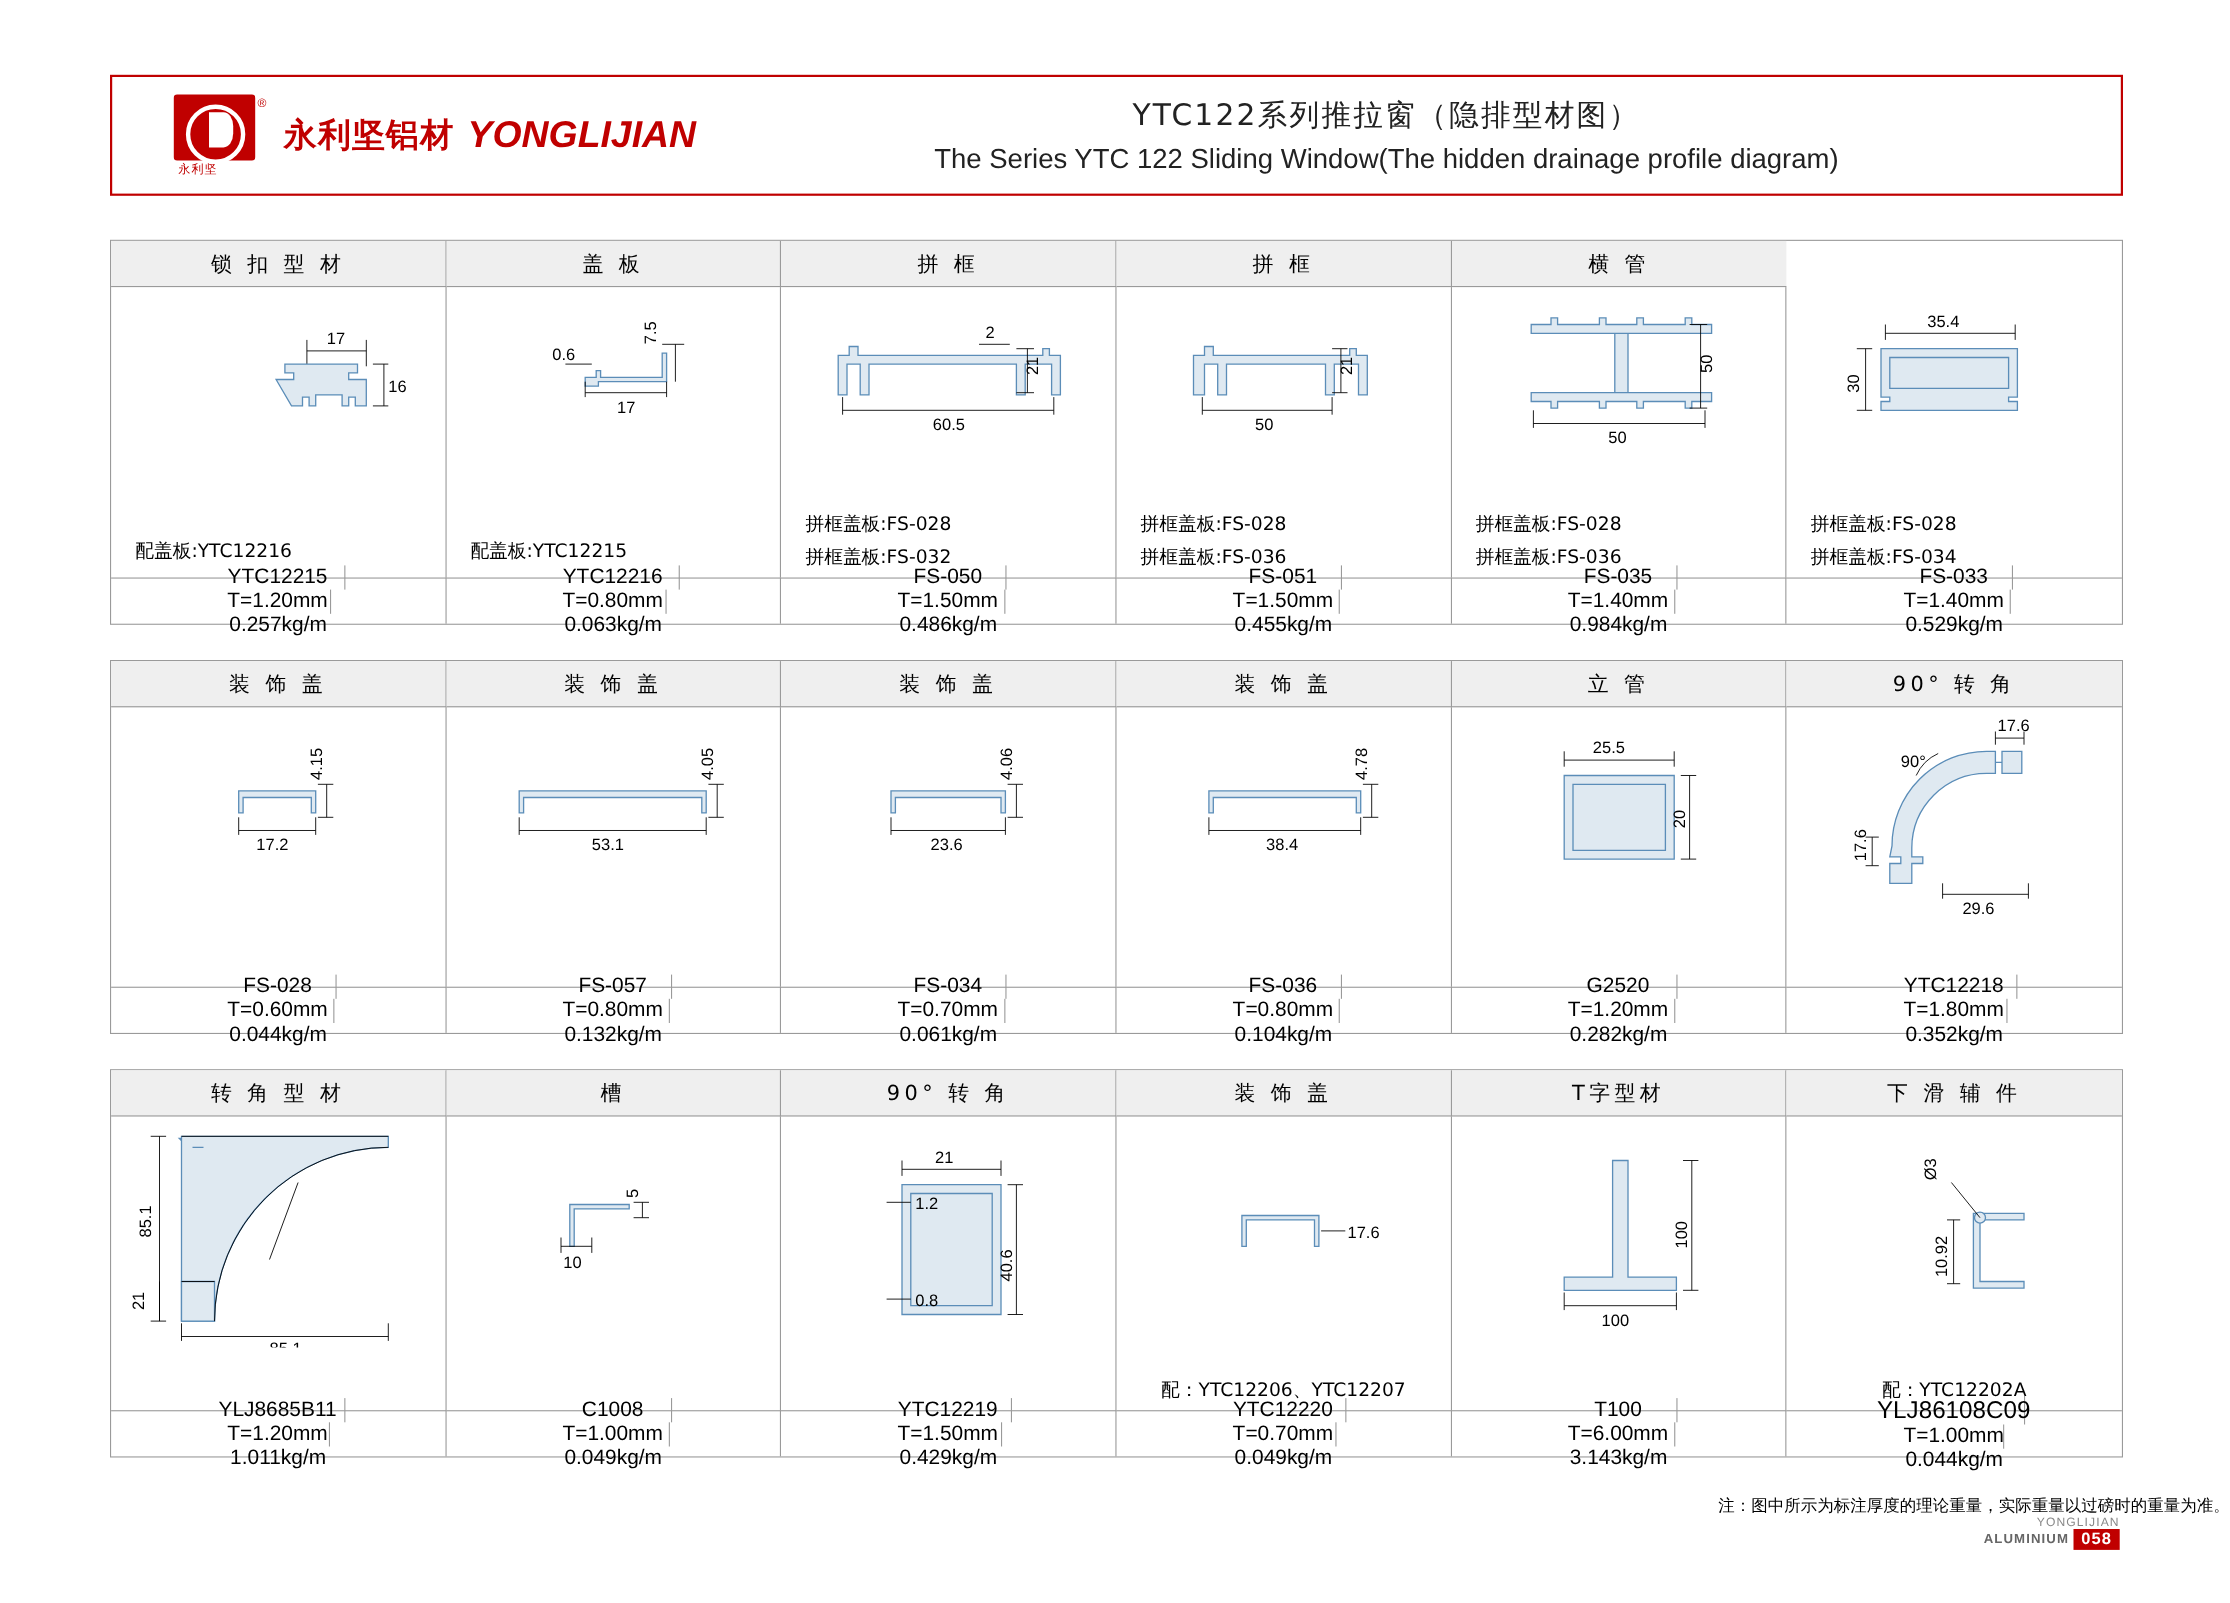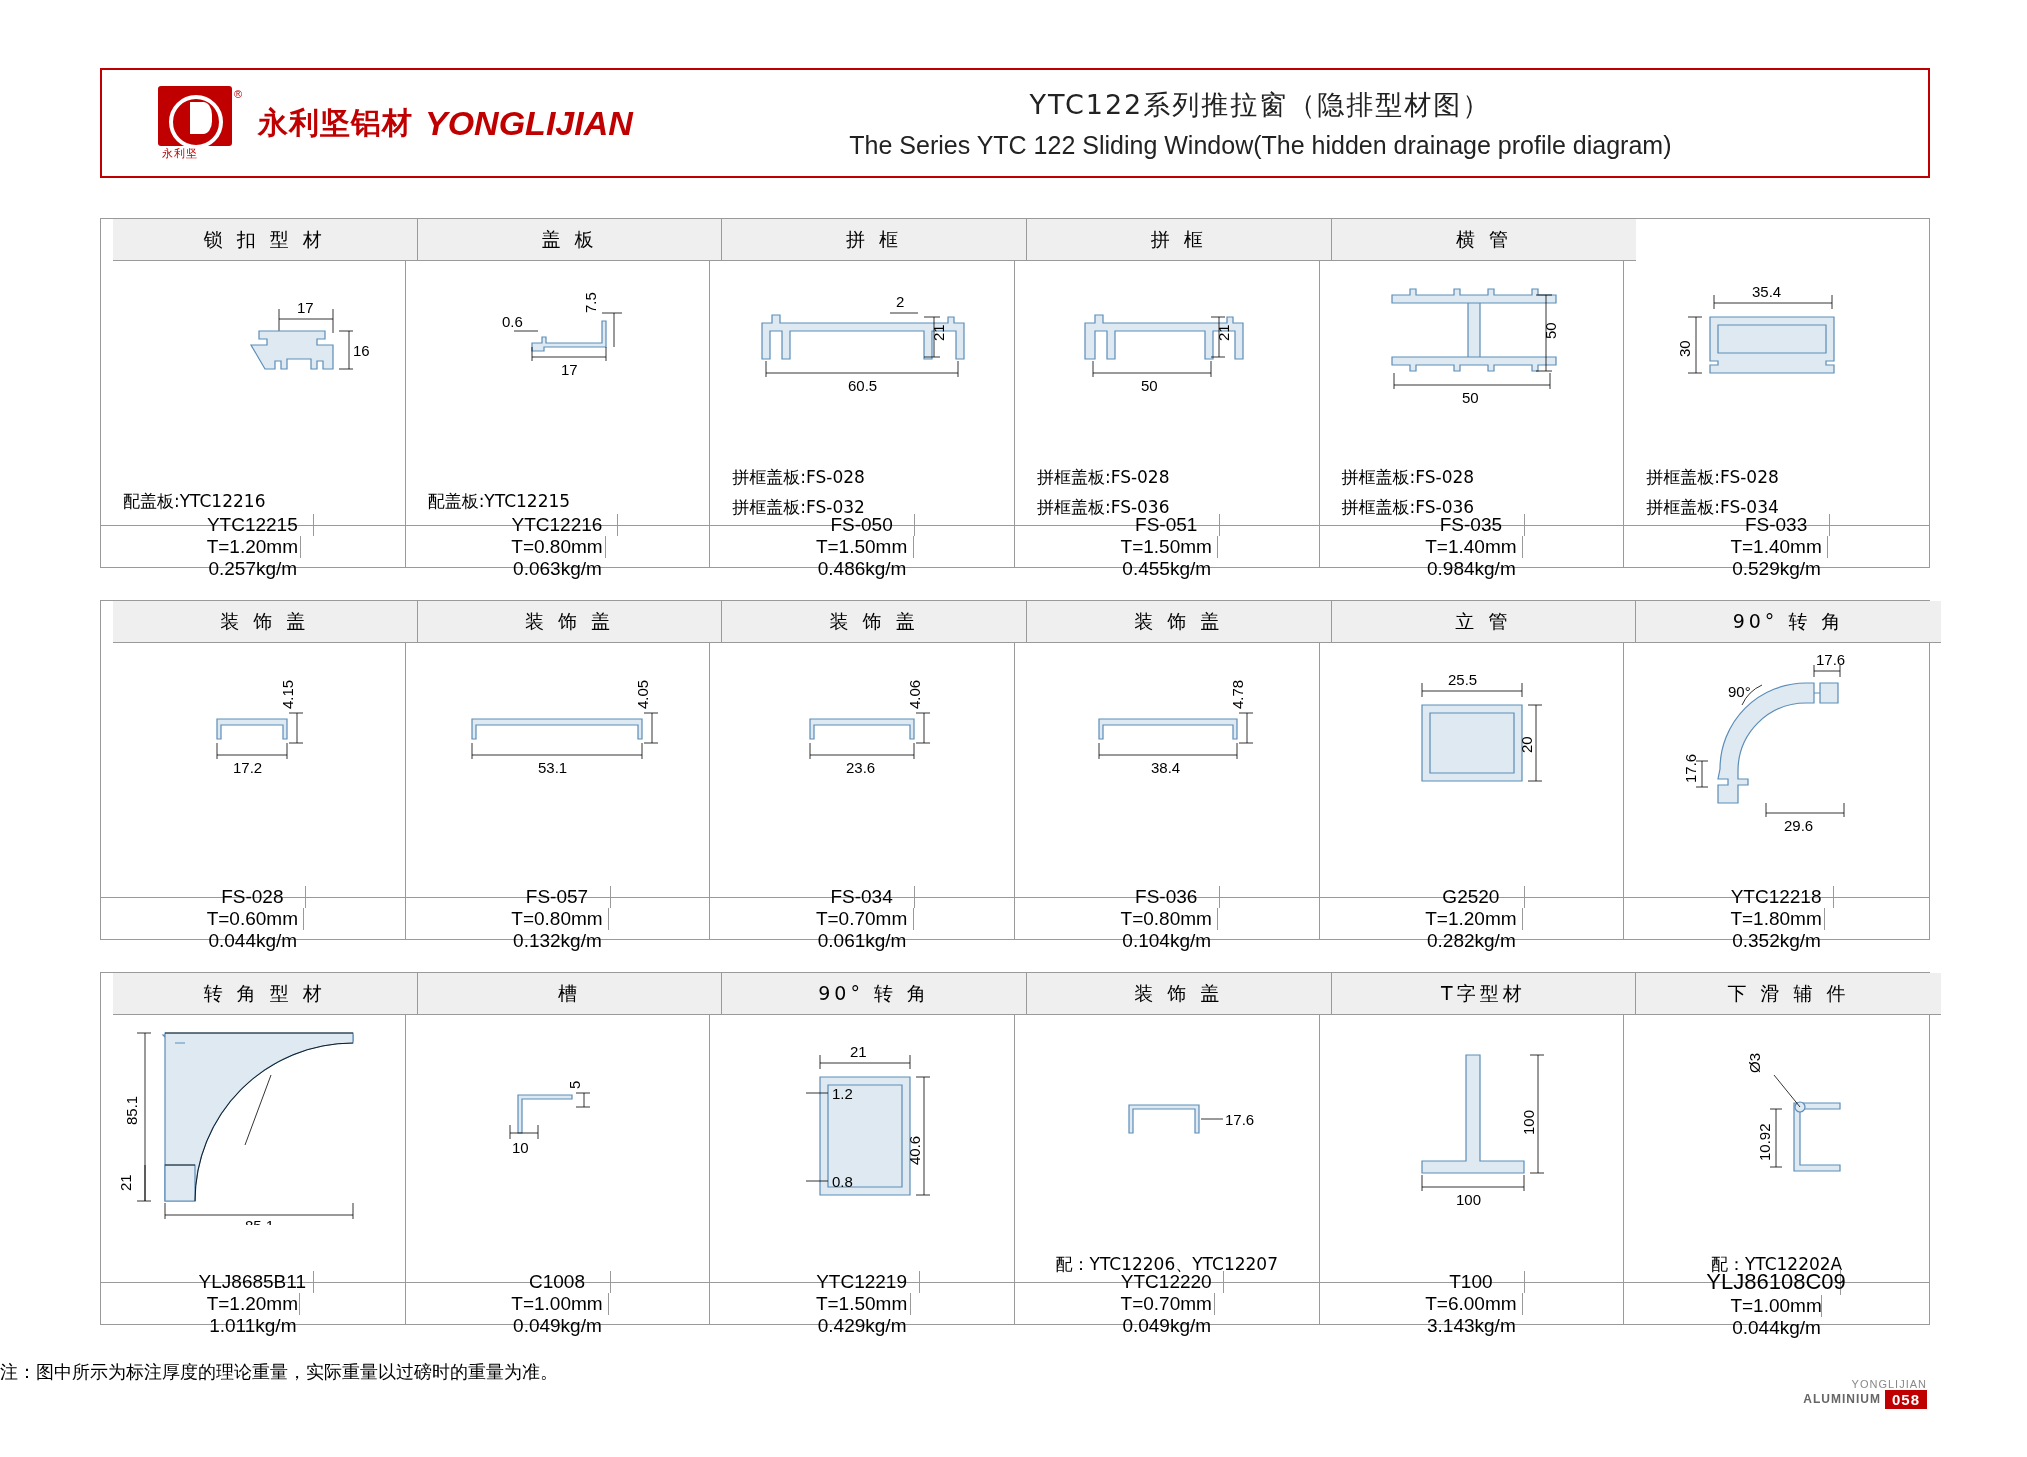--- a/index.html
+++ b/index.html
@@ -60,21 +60,21 @@
   }
 
   
   .block{position:absolute;left:100px;width:1830px;border:1px solid #9a9a9a;box-sizing:border-box;
     display:flex;flex-direction:column;}
   .block.b1{top:218px;height:350px;}
   .block.b2{top:600px;height:340px;}
   .block.b3{top:972px;height:353px;}
 
   .row{display:flex;width:100%;}
-  .row.head{height:42px;margin-left:12px;}
+  .row.head{height:42px;}
   .row.body{flex:1;}
   .row.foot{height:42px;}
 
   .cell{
     border-right:1px solid #9a9a9a;box-sizing:border-box;
     display:flex;align-items:center;justify-content:center;
     position:relative;
   }
   .cell:last-child{border-right:none;}
 
@@ -100,22 +100,22 @@
   }
   .note.center{text-align:center;padding-left:0;}
 
   svg{display:block;}
   .prof{fill:#dfe9f1;stroke:#5b8db8;stroke-width:1.2;}
   .dim{stroke:#000;stroke-width:0.8;fill:none;}
   .dimtxt{font-family:"Liberation Sans", sans-serif;font-size:15px;fill:#000;}
 
   
   .footnote{
-    position:absolute;left:0;top:1360px;width:2027px;text-align:left;
-    font-size:18px;font-family:"DejaVu Sans", sans-serif;color:#000;
+    position:absolute;left:0;top:1360px;width:2027px;text-align:right;
+    font-size:15px;font-family:"DejaVu Sans", sans-serif;color:#000;
   }
   .pagemark{
     position:absolute;right:100px;top:1378px;text-align:right;
   }
   .pagemark .l1{font-size:11px;color:#888;letter-spacing:1px;}
   .pagemark .l2{font-size:12px;color:#666;letter-spacing:1px;font-weight:bold;}
   .pagemark .num{
     display:inline-block;background:#c00000;color:#fff;font-size:15px;font-weight:bold;
     padding:1px 7px;margin-left:4px;vertical-align:middle;
   }

